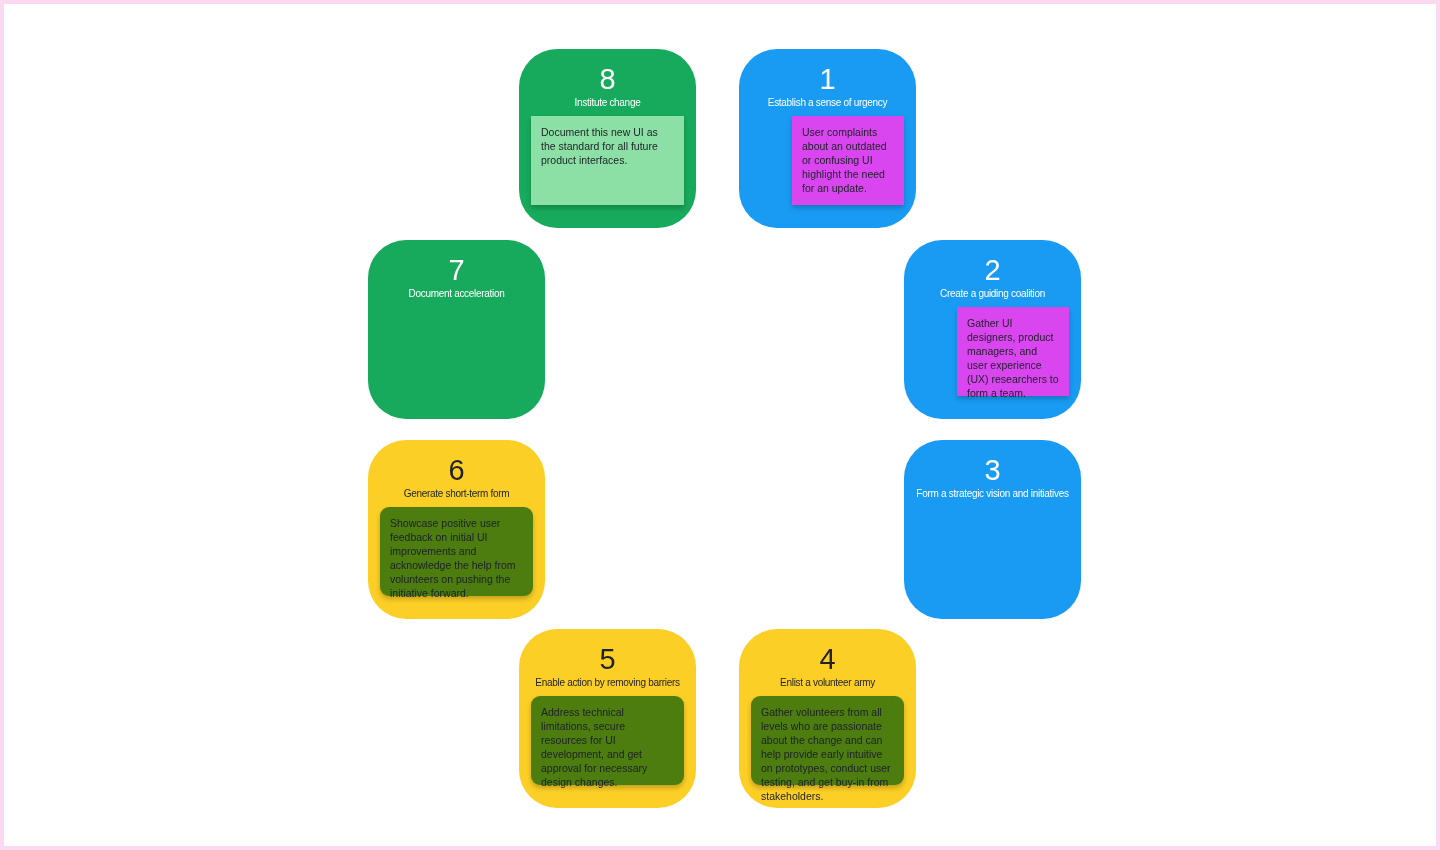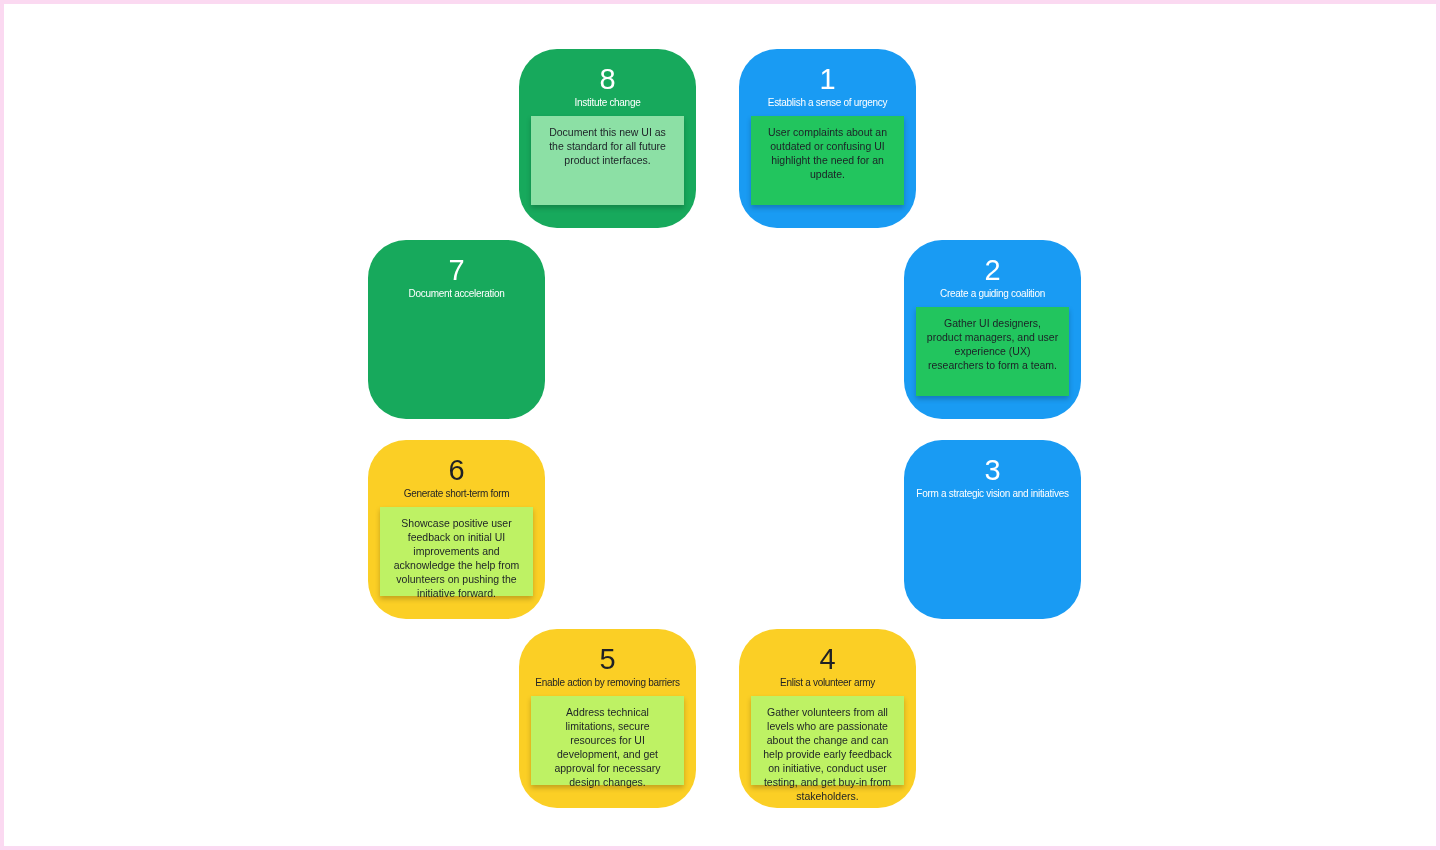--- a/index.html
+++ b/index.html
@@ -40,33 +40,33 @@
     color: #ffffff;
   }
   .card .note {
     position: absolute;
     left: 12px;
     right: 12px;
     top: 67px;
     height: 89px;
     box-sizing: border-box;
     padding: 9px 10px;
-    text-align: center;
+    text-align: left;
     font-size: 10.5px;
     line-height: 14px;
     color: #1c2126;
     box-shadow: 0 3px 5px rgba(0,0,0,0.22);
   }
   .green  { background: #17a95c; }
   .green  .note { background: #8ce0a5; }
   .blue   { background: #199bf3; }
-  .blue   .note { background: #22c55e; }
+  .blue   .note { background: #d946ef; margin-left: 41px; }
   .yellow { background: #fbcf25; }
   .yellow .num, .yellow .title { color: #1f2125; }
-  .yellow .note { background: #bef264; }
+  .yellow .note { background: #4d7c0f; border-radius: 9px; }
 </style>
 </head>
 <body>
 
 <div class="board">
 
   <div class="card green" style="left:515px; top:45px;">
     <div class="num">8</div>
     <div class="title">Institute change</div>
     <div class="note">
@@ -113,17 +113,17 @@
     <div class="title">Enable action by removing barriers</div>
     <div class="note">
       <span>Address technical limitations, secure resources for UI development, and get approval for necessary design changes.</span>
     </div>
   </div>
 
   <div class="card yellow" style="left:735px; top:625px;">
     <div class="num">4</div>
     <div class="title">Enlist a volunteer army</div>
     <div class="note">
-      <span>Gather volunteers from all levels who are passionate about the change and can help provide early feedback on initiative, conduct user testing, and get buy-in from stakeholders.</span>
+      <span>Gather volunteers from all levels who are passionate about the change and can help provide early intuitive on prototypes, conduct user testing, and get buy-in from stakeholders.</span>
     </div>
   </div>
 
 </div>
 
 </body></html>

